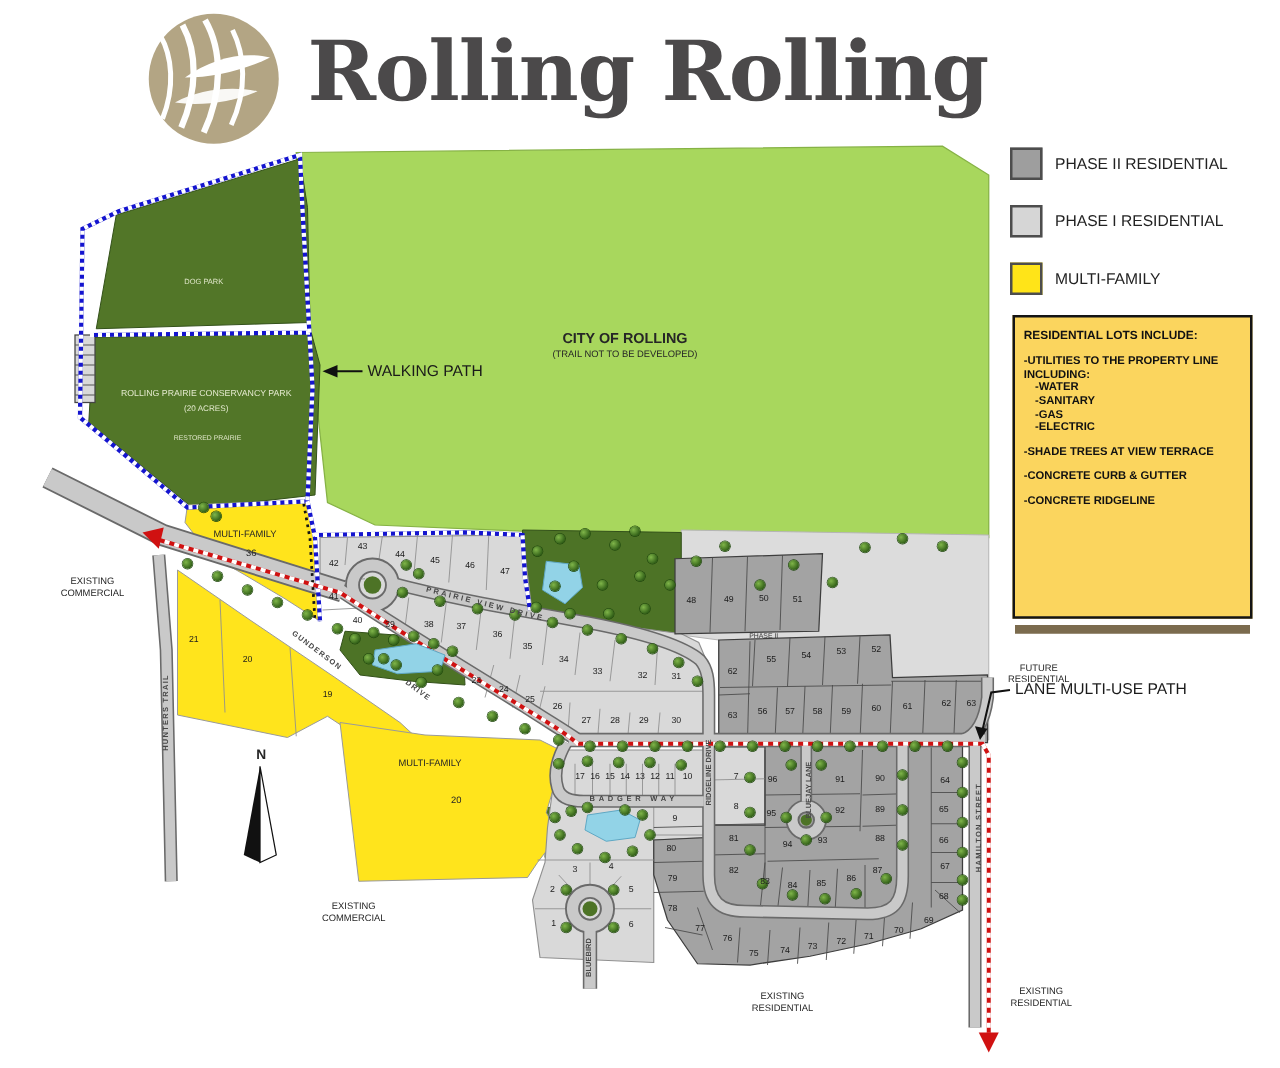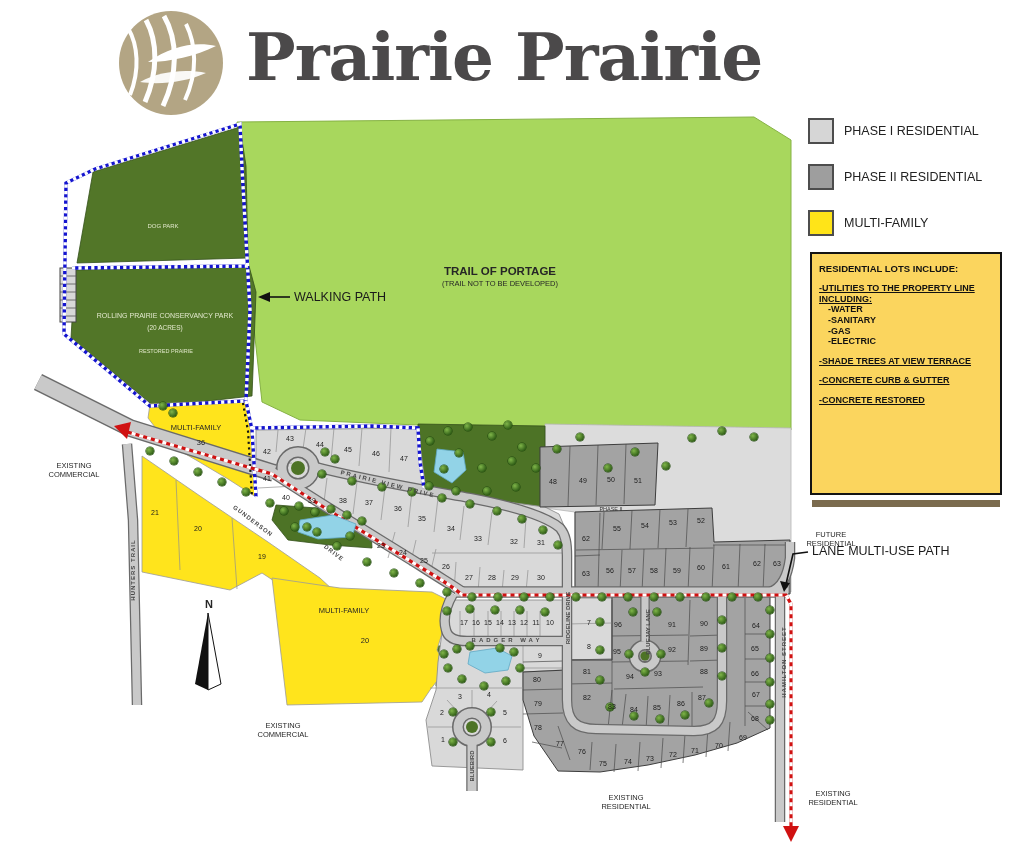--- a/index.html
+++ b/index.html
@@ -12,21 +12,21 @@
   
   .legend{position:absolute;left:808px;top:118px;width:212px;}
   .lg-row{display:flex;align-items:center;margin-bottom:20px;}
   .lg-swatch{width:22px;height:22px;border:2px solid #4d4d4d;flex:0 0 auto;}
   .lg-label{margin-left:10px;font-size:12.5px;color:#222;}
   
   .infobox{position:absolute;left:810px;top:252px;width:192px;height:243px;
            background:#fbd55e;border:2px solid #141414;box-sizing:border-box;
            padding:9px 7px;font-size:9px;font-weight:bold;color:#111;line-height:1.18;}
   .ib-heading{font-size:9.5px;margin-bottom:4px;}
-  .ib-item{margin-top:9px;text-decoration:underline;}
+  .ib-item{margin-top:9px;}
   .ib-sub{margin-left:9px;}
   
   .map-label{position:absolute;transform:translate(-50%,-50%);text-align:center;
              color:#262626;white-space:nowrap;}
   .map-label-l{position:absolute;color:#1a1a1a;white-space:nowrap;}
   .lot{position:absolute;font-size:7px;color:#1c1c1c;transform:translate(-50%,-50%);}
   .tree{position:absolute;width:8px;height:8px;border-radius:50%;
         background:radial-gradient(circle at 35% 35%,#7fb549,#2e5c15 75%);
         box-shadow:0 0 0 0.6px #21490e;transform:translate(-50%,-50%);}
   .street{position:absolute;font-size:6px;font-weight:bold;color:#474747;white-space:nowrap;}
@@ -169,47 +169,47 @@
     <circle cx="171" cy="63" r="52" fill="#b3a584"></circle>
     <path d="M130,95 C140,70 138,45 128,28" stroke="#fff" stroke-width="4" fill="none"></path>
     <path d="M145,102 C158,72 158,42 146,20" stroke="#fff" stroke-width="5" fill="none"></path>
     <path d="M163,106 C178,74 178,40 164,16" stroke="#fff" stroke-width="5" fill="none"></path>
     <path d="M185,100 C198,72 196,44 186,24" stroke="#fff" stroke-width="4" fill="none"></path>
     <path d="M148,62 C170,46 196,41 216,46 C196,56 170,62 148,62" fill="#fff"></path>
     <path d="M140,82 C160,71 186,69 206,73 C186,82 160,85 140,82" fill="#fff" opacity="0.92"></path>
   </g>
 </svg>
 
-<div class="logo-title">Prairie Prairie</div>
+<div class="logo-title">Rolling Rolling</div>
 
 <div class="legend">
+    <div class="lg-row">
+      <span class="lg-swatch" style="background: rgb(158, 158, 158);"></span>
+      <span class="lg-label">PHASE II RESIDENTIAL</span>
+    </div>
     <div class="lg-row">
       <span class="lg-swatch" style="background: rgb(214, 214, 214);"></span>
       <span class="lg-label">PHASE I RESIDENTIAL</span>
-    </div>
-    <div class="lg-row">
-      <span class="lg-swatch" style="background: rgb(158, 158, 158);"></span>
-      <span class="lg-label">PHASE II RESIDENTIAL</span>
     </div>
     <div class="lg-row">
       <span class="lg-swatch" style="background: rgb(255, 228, 24);"></span>
       <span class="lg-label">MULTI-FAMILY</span>
     </div>
   </div>
 
 <div class="infobox">
     <div class="ib-heading">RESIDENTIAL LOTS INCLUDE:</div>
     <div class="ib-item">-UTILITIES TO THE PROPERTY LINE INCLUDING:</div>
     <div class="ib-sub">-WATER</div>
     <div class="ib-sub">-SANITARY</div>
     <div class="ib-sub">-GAS</div>
     <div class="ib-sub">-ELECTRIC</div>
     <div class="ib-item">-SHADE TREES AT VIEW TERRACE</div>
     <div class="ib-item">-CONCRETE CURB &amp; GUTTER</div>
-    <div class="ib-item">-CONCRETE RESTORED</div>
+    <div class="ib-item">-CONCRETE RIDGELINE</div>
   </div>
 
 <div id="trees">
     <span class="tree" style="left: 430px; top: 441px;"></span>
     <span class="tree" style="left: 448px; top: 431px;"></span>
     <span class="tree" style="left: 468px; top: 427px;"></span>
     <span class="tree" style="left: 492px; top: 436px;"></span>
     <span class="tree" style="left: 508px; top: 425px;"></span>
     <span class="tree" style="left: 522px; top: 447px;"></span>
     <span class="tree" style="left: 536px; top: 468px;"></span>
@@ -421,21 +421,21 @@
     <span class="street" style="left: 253px; top: 521px; letter-spacing: 1px; transform: translate(-50%, -50%) rotate(37deg);">GUNDERSON</span>
     <span class="street" style="left: 334px; top: 553px; letter-spacing: 1px; transform: translate(-50%, -50%) rotate(37deg);">DRIVE</span>
     <span class="street" style="left: 507px; top: 640px; letter-spacing: 3px; transform: translate(-50%, -50%) rotate(0deg);">BADGER  WAY</span>
     <span class="street" style="left: 133px; top: 570px; letter-spacing: 1px; transform: translate(-50%, -50%) rotate(-90deg);">HUNTERS TRAIL</span>
     <span class="street" style="left: 568px; top: 618px; letter-spacing: 0px; transform: translate(-50%, -50%) rotate(-90deg);">RIDGELINE DRIVE</span>
     <span class="street" style="left: 648px; top: 632px; letter-spacing: 0px; transform: translate(-50%, -50%) rotate(-90deg);">BLUEJAY LANE</span>
     <span class="street" style="left: 784px; top: 662px; letter-spacing: 1px; transform: translate(-50%, -50%) rotate(-90deg);">HAMILTON STREET</span>
     <span class="street" style="left: 472px; top: 766px; letter-spacing: 0px; transform: translate(-50%, -50%) rotate(-90deg);">BLUEBIRD</span>
   </div>
 
-<div class="map-label" style="left:500px;top:271px;font-size:11.5px;font-weight:bold">TRAIL OF PORTAGE</div>
+<div class="map-label" style="left:500px;top:271px;font-size:11.5px;font-weight:bold">CITY OF ROLLING</div>
 <div class="map-label" style="left:500px;top:283px;font-size:7.5px">(TRAIL NOT TO BE DEVELOPED)</div>
 <div class="map-label" style="left:163px;top:226px;font-size:6px;color:#dfe6c8">DOG PARK</div>
 <div class="map-label" style="left:165px;top:315px;font-size:7px;color:#e3e9cd">ROLLING PRAIRIE CONSERVANCY PARK</div>
 <div class="map-label" style="left:165px;top:327px;font-size:6.5px;color:#e3e9cd">(20 ACRES)</div>
 <div class="map-label" style="left:166px;top:351px;font-size:5.5px;color:#dfe6c8">RESTORED PRAIRIE</div>
 <div class="map-label-l" style="left:294px;top:290px;font-size:12.5px">WALKING PATH</div>
 <div class="map-label-l" style="left:812px;top:544px;font-size:12.5px">LANE MULTI-USE PATH</div>
 <div class="map-label" style="left:196px;top:427px;font-size:7.5px">MULTI-FAMILY</div>
 <div class="map-label" style="left:201px;top:442px;font-size:7.5px">36</div>
 <div class="map-label" style="left:344px;top:610px;font-size:7.5px">MULTI-FAMILY</div>

